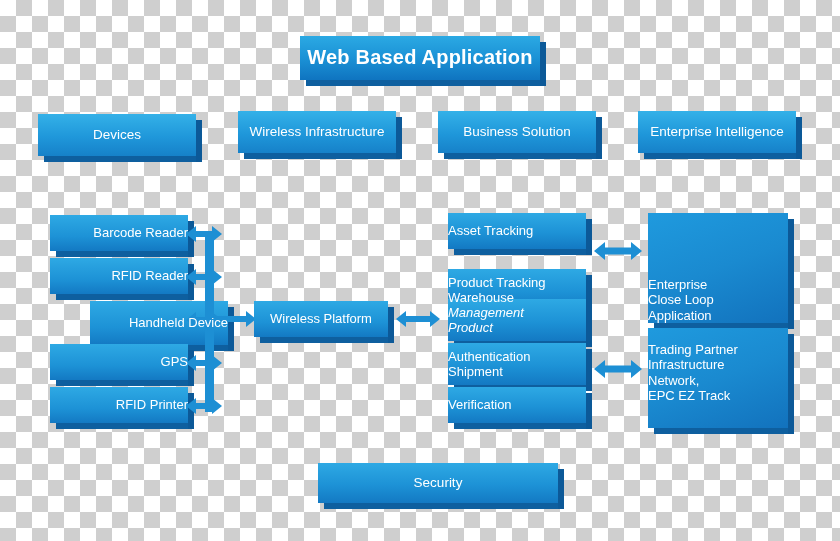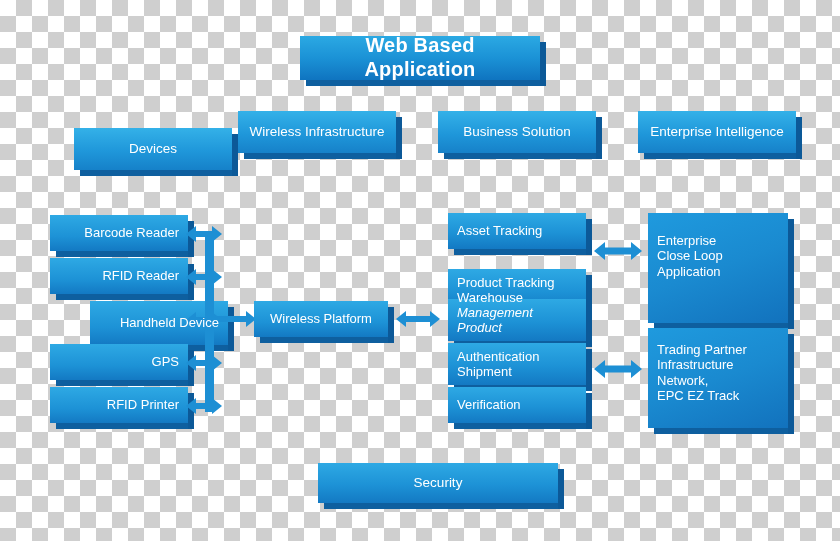--- a/index.html
+++ b/index.html
@@ -33,21 +33,21 @@
     white-space:pre-line;
   }
   .face {
     position:absolute; inset:0;
     background:linear-gradient(180deg,#29a3e0 0%,#1a8fd4 45%,#1579c4 100%);
   }
   .label {
     position:relative;
     z-index:3;
     width:100%;
-    padding:0 9px;
+    padding:0 0;
     box-sizing:border-box;
   }
   
   .ext-bottom {
     position:absolute;
     left:6px; right:-6px; bottom:-6px; height:6px;
     background:#0e5f9f;
     z-index:0;
   }
   .ext-right {
@@ -88,21 +88,21 @@
 
 <div id="canvas">
 
   <div class="node title-node" style="left:300px; top:36px; width:240px; height:44px;">
     <div class="ext-bottom"></div>
     <div class="ext-right"></div>
     <div class="face"></div>
     <div class="label">Web Based Application</div>
   </div>
 
-  <div class="node tier2" style="left:38px; top:128px; width:158px; height:42px;margin-left:36px;">
+  <div class="node tier2" style="left:38px; top:114px; width:158px; height:42px;">
     <div class="ext-bottom"></div>
     <div class="ext-right"></div>
     <div class="face"></div>
     <div class="label txt-center">Devices</div>
   </div>
 
   <div class="node tier2" style="left:238px; top:111px; width:158px; height:42px;">
     <div class="ext-bottom"></div>
     <div class="ext-right"></div>
     <div class="face"></div>
@@ -229,21 +229,21 @@
     <div class="label">Verification</div>
   </div>
 
   <svg class="arrow" style="left:594px; top:238px;" width="48" height="26" viewBox="0 0 48 26">
     <polygon points="0,13 11,4 11,9.5 37,9.5 37,4 48,13 37,22 37,16.5 11,16.5 11,22" fill="#1d8fd4"></polygon>
   </svg>
   <svg class="arrow" style="left:594px; top:356px;" width="48" height="26" viewBox="0 0 48 26">
     <polygon points="0,13 11,4 11,9.5 37,9.5 37,4 48,13 37,22 37,16.5 11,16.5 11,22" fill="#1d8fd4"></polygon>
   </svg>
 
-  <div class="node rightbox" style="left:648px; top:213px; width:140px; height:110px; padding-top:20px;">
+  <div class="node rightbox" style="left:648px; top:213px; width:140px; height:110px; padding-top:20px;align-items:flex-end;">
     <div class="ext-bottom"></div>
     <div class="ext-right"></div>
     <div class="face"></div>
     <div class="label">Enterprise
 Close Loop
 Application</div>
   </div>
 
   <div class="node rightbox" style="left:648px; top:328px; width:140px; height:100px; padding-top:14px;">
     <div class="ext-bottom"></div>

